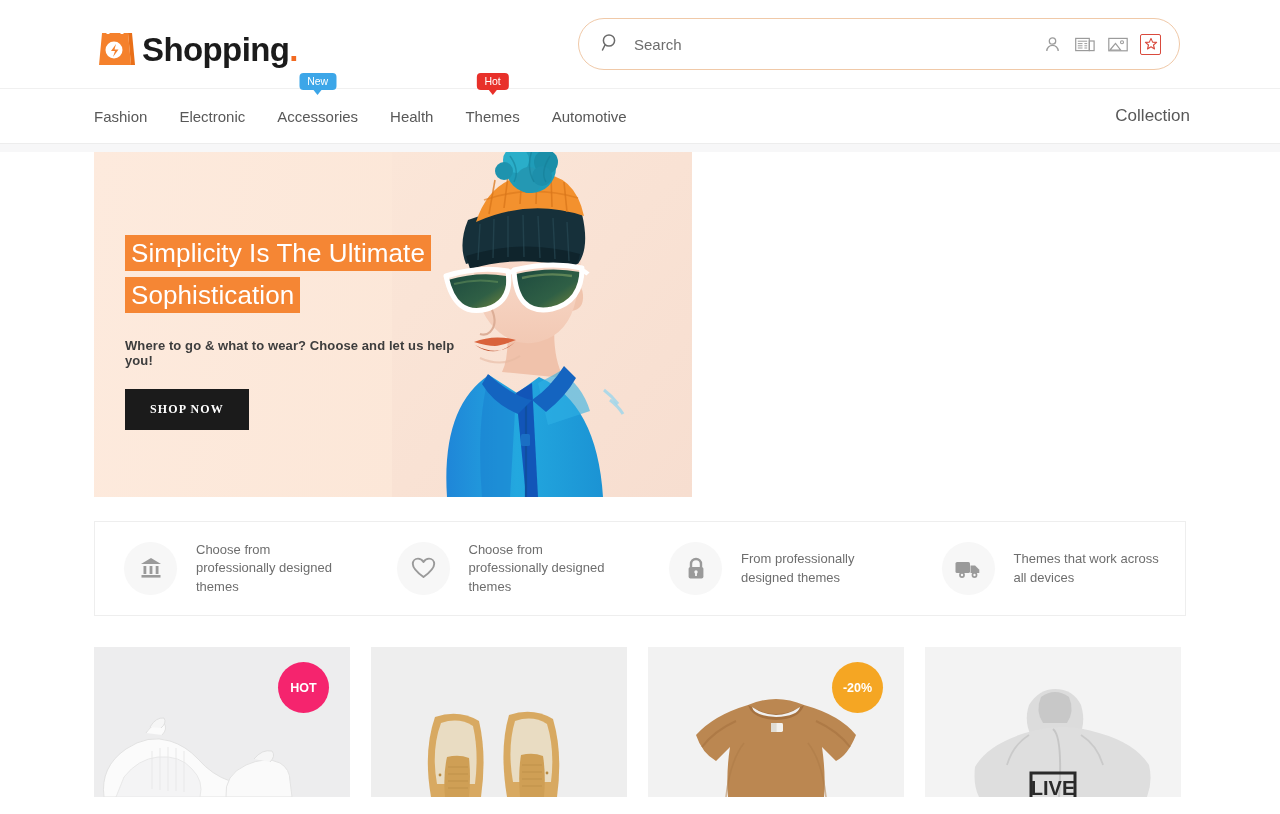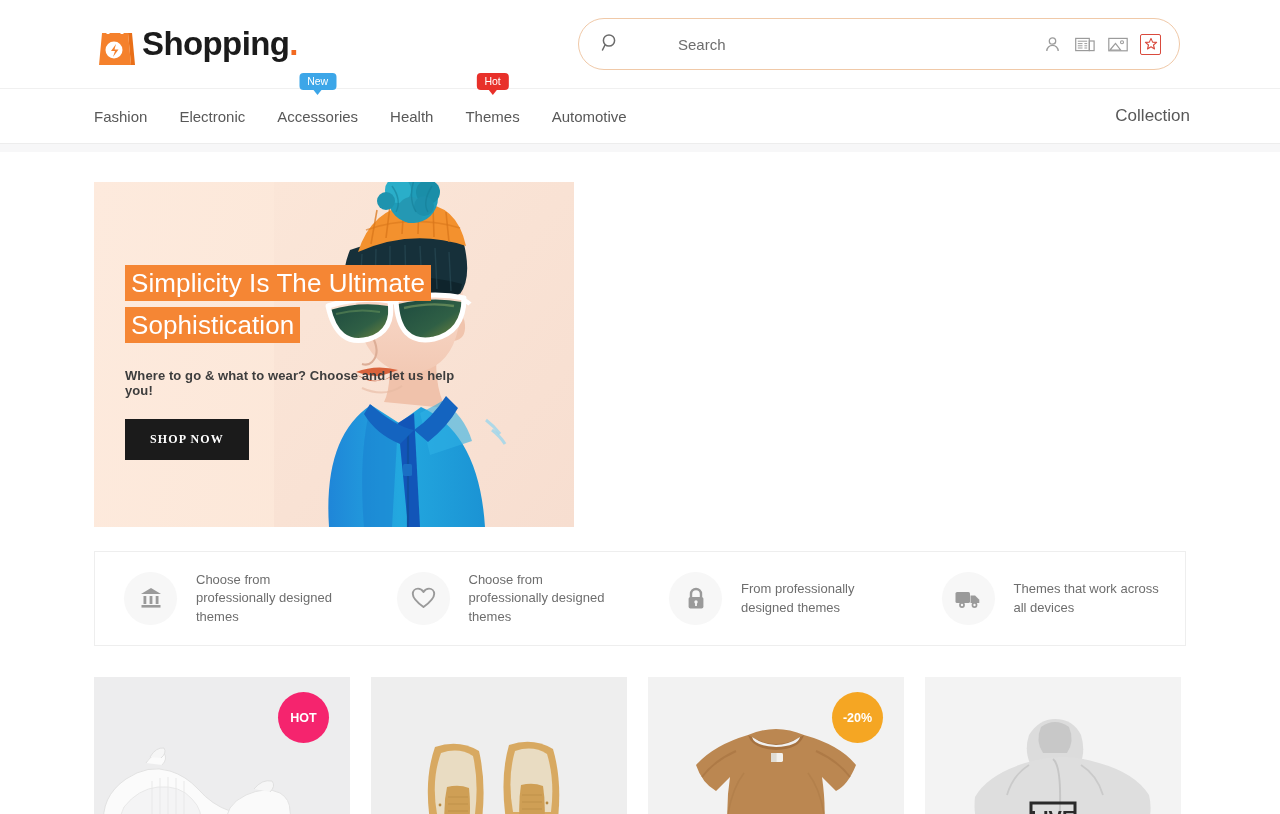--- a/index.html
+++ b/index.html
@@ -12,39 +12,38 @@
 
   
   .header {
     height:88px;
     background:#ffffff;
     display:flex;
     align-items:center;
     position:relative;
   }
   .logo-wrap {
-    display:flex; align-items:center;
+    display:flex; align-items:flex-end;
     margin-left:94px;
   }
   .logo-bag { width:46px; height:50px; position:relative; flex:none; }
   .logo-text {
     font-size:33px; font-weight:700; color:#1b1b1b;
     letter-spacing:-0.6px; margin-left:2px;
   }
   .logo-dot { color:#f26a21; }
 
   .search-bar {
     position:absolute; left:578px; top:18px;
     width:602px; height:52px;
     border:1px solid #f0c9a8;
     border-radius:26px;
     background:#ffffff;
     display:flex; align-items:center;
     padding:0 18px 0 22px;
-    gap:44px;
   }
   .search-icon { flex:none; margin-right:14px; }
   .search-input {
     flex:1; border:none; outline:none;
     font-family:"Liberation Sans", sans-serif;
     font-size:15px; color:#5b5b5b; background:transparent;
   }
   .search-input::placeholder { color:#6d6d6d; }
   .search-tools { display:flex; align-items:center; gap:11px; }
   .tool-ico { width:22px; height:22px; display:flex; align-items:center; justify-content:center; cursor:pointer; }
@@ -85,22 +84,21 @@
   .nav-right {
     position:absolute; right:90px;
     font-size:17px; color:#585858; cursor:pointer;
   }
   .nav-strip { height:8px; background:#f7f7f8; }
 
   
   .content { padding:0 94px; }
   .hero {
     position:relative;
-    width:480px; height:345px;
-    margin-top:30px;
+    width:598px; height:345px;
     background:linear-gradient(100deg,#fdeadd 0%,#fce7d8 55%,#f9e3d6 100%);
     overflow:hidden;
   }
   .hero-copy { position:absolute; left:31px; top:80px; width:360px; z-index:3; }
   .hero-h1 { display:inline; }
   .hero-h1 span {
     display:inline;
     background:#f58634;
     color:#ffffff;
     font-size:26px; font-weight:400;

